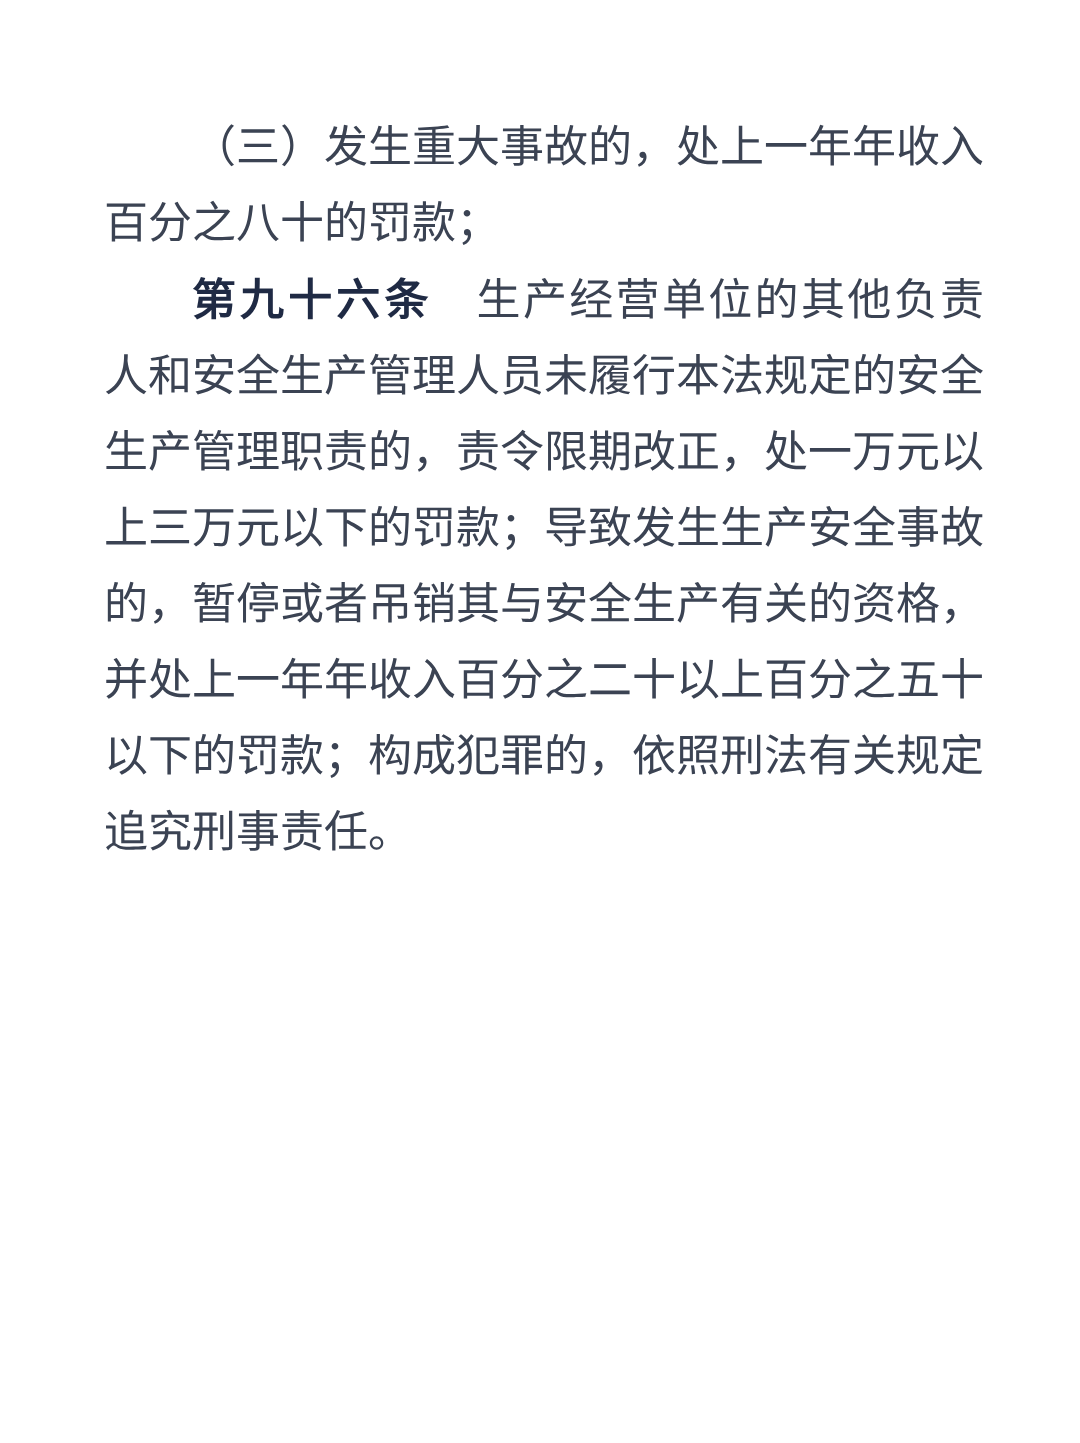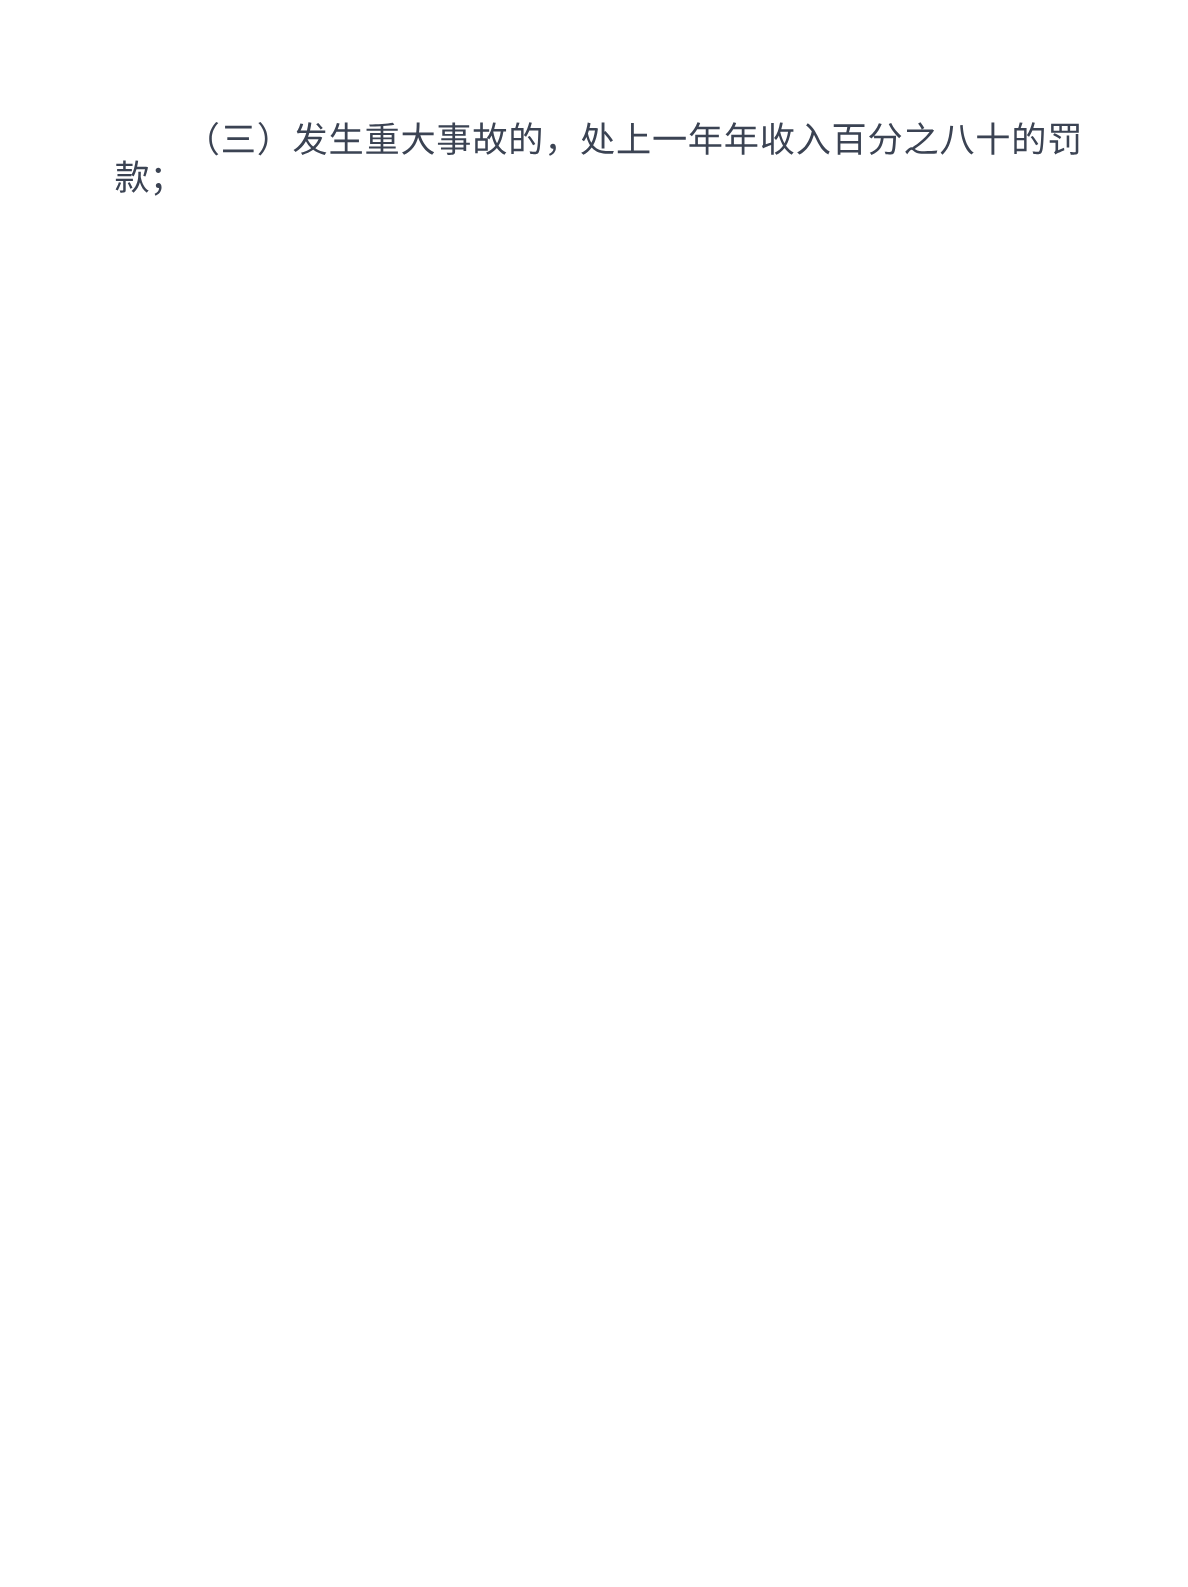--- a/index.html
+++ b/index.html
@@ -16,22 +16,22 @@
     background: #ffffff;
     box-sizing: border-box;
   }
   .doc-content {
     box-sizing: border-box;
     padding: 110px 96px 0 104px; 
   }
   .para {
     margin: 0;
     padding: 0;
-    font-size: 32px;
-    line-height: 35px;
+    font-size: 44px;
+    line-height: 76px;
     color: #3b4353;
     text-align: justify;
     text-justify: inter-ideograph;
     text-indent: 2em;
     word-break: break-all;
     overflow-wrap: break-word;
   }
   .art-num {
     font-weight: bold;
     color: #1f2a44;
@@ -42,19 +42,20 @@
 </style>
 </head>
 <body>
 
 <div class="page">
   <div class="doc-content">
 
     <p class="para">（三）发生重大事故的，处上一年年收入百分之八十的罚款；</p>
 
 
+    <p class="para"><span class="art-num">第九十六条</span><span>生产经营单位的其他负责人和安全生产管理人员未履行本法规定的安全生产管理职责的，责令限期改正，处一万元以上三万元以下的罚款；导致发生生产安全事故的，暂停或者吊销其与安全生产有关的资格，并处上一年年收入百分之二十以上百分之五十以下的罚款；构成犯罪的，依照刑法有关规定追究刑事责任。</span></p>
 
 
 
 
 
   </div>
 </div>
 
 </body></html>

